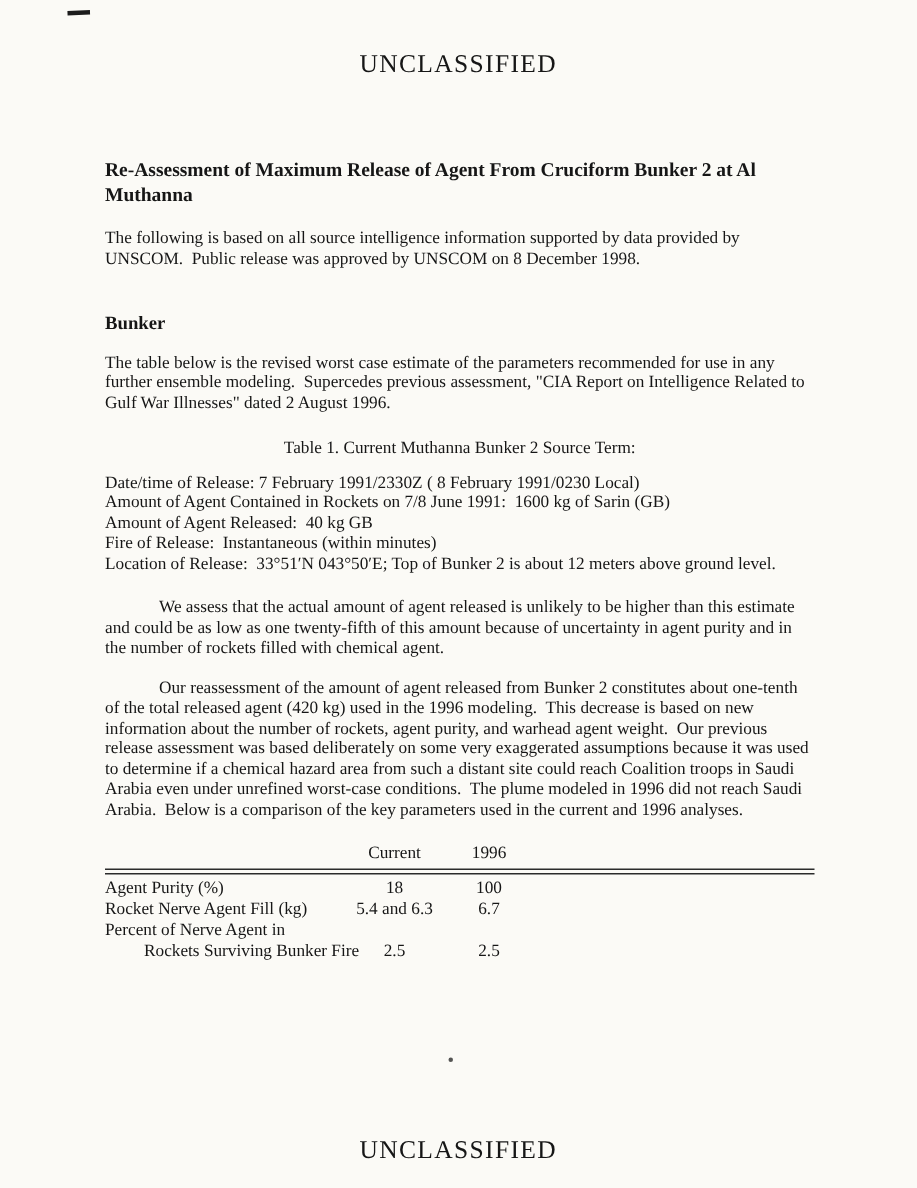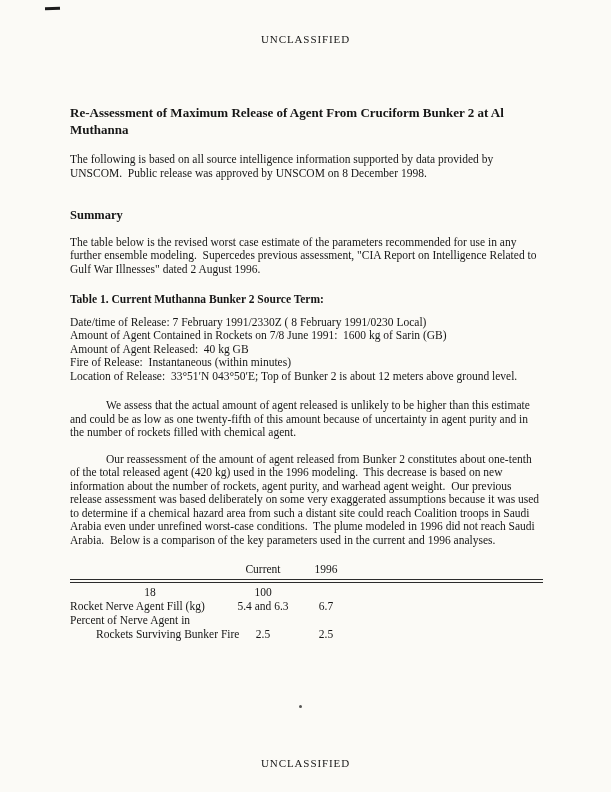--- a/index.html
+++ b/index.html
@@ -6,40 +6,40 @@
     html, body { width: 611px; height: 792px; }
     body {
       background: #fbfaf6;
       font-family: "Liberation Serif", "DejaVu Serif", serif;
       color: #161616;
       position: relative;
       overflow: hidden;
     }
     .classification {
       position: absolute; left: 0; right: 0;
-      text-align: center; font-size: 11px; letter-spacing: 0.9px;
+      text-align: center; font-size: 17px; letter-spacing: 0.9px;
     }
     .classification.top { top: 33px; }
     .classification.bottom { top: 757px; }
 
     .artifact { position: absolute; background: #1c1c1c; }
     .artifact.dash { left: 45px; top: 7px; width: 15px; height: 3px; transform: rotate(-2deg); }
     .artifact.dot { left: 299px; top: 705px; width: 3px; height: 3px; border-radius: 50%; opacity: .75; }
 
     .content {
       position: absolute; left: 70px; top: 104px; width: 473px;
       font-size: 11.5px; line-height: 13.5px;
     }
     .enclosure { text-align: right; margin-bottom: 13px; }
     .title { font-size: 13px; font-weight: bold; line-height: 17px; margin-bottom: 15px; width: 448px; }
     .para { white-space: pre-wrap; }
     .intro { margin-bottom: 29px; }
     .section-heading { font-size: 12.5px; font-weight: bold; margin-bottom: 13px; }
     .summary-body { margin-bottom: 17px; }
-    .table-heading { font-size: 11.5px; font-weight: bold; }
+    .table-heading { font-size: 11.5px; font-weight: normal; text-align: center; }
     .t1 { margin-top: 9px; }
     .t1 .t1line { white-space: pre-wrap; }
     .indent-para { text-indent: 36px; }
     .p-assess { margin-top: 16px; }
     .p-reassess { margin-top: 13px; }
 
     .t2 { margin-top: 15px; }
     .t2grid { display: grid; grid-template-columns: 160px 66px 60px 1fr; line-height: 14px; }
     .t2grid .lbl { white-space: nowrap; }
     .t2grid .val { text-align: center; }
@@ -54,21 +54,21 @@
 <div class="artifact dash"></div>
 <div class="artifact dot"></div>
 
 <div class="content">
 
 
   <div class="title">Re-Assessment of Maximum Release of Agent From Cruciform Bunker 2 at Al Muthanna</div>
 
   <p class="para intro">The following is based on all source intelligence information supported by data provided by UNSCOM.  Public release was approved by UNSCOM on 8 December 1998.</p>
 
-  <div class="section-heading">Summary</div>
+  <div class="section-heading">Bunker</div>
 
   <p class="para summary-body">The table below is the revised worst case estimate of the parameters recommended for use in any further ensemble modeling.  Supercedes previous assessment, "CIA Report on Intelligence Related to Gulf War Illnesses" dated 2 August 1996.</p>
 
   <div class="table-heading">Table 1. Current Muthanna Bunker 2 Source Term:</div>
 
   <div class="t1">
     <div class="t1line">Date/time of Release: 7 February 1991/2330Z ( 8 February 1991/0230 Local)</div>
     <div class="t1line">Amount of Agent Contained in Rockets on 7/8 June 1991:  1600 kg of Sarin (GB)</div>
     <div class="t1line">Amount of Agent Released:  40 kg GB</div>
     <div class="t1line">Fire of Release:  Instantaneous (within minutes)</div>
@@ -87,20 +87,21 @@
       <div class="val">1996</div>
       <div></div>
     </div>
 
     <div class="rule"></div>
 
 
     <div class="rule second"></div>
 
     <div class="t2grid">
+      <div class="lbl">Agent Purity (%)</div>
       <div class="val">18</div>
       <div class="val">100</div>
       <div></div>
     </div>
 
     <div class="t2grid">
       <div class="lbl">Rocket Nerve Agent Fill (kg)</div>
       <div class="val">5.4 and 6.3</div>
       <div class="val">6.7</div>
       <div></div>

